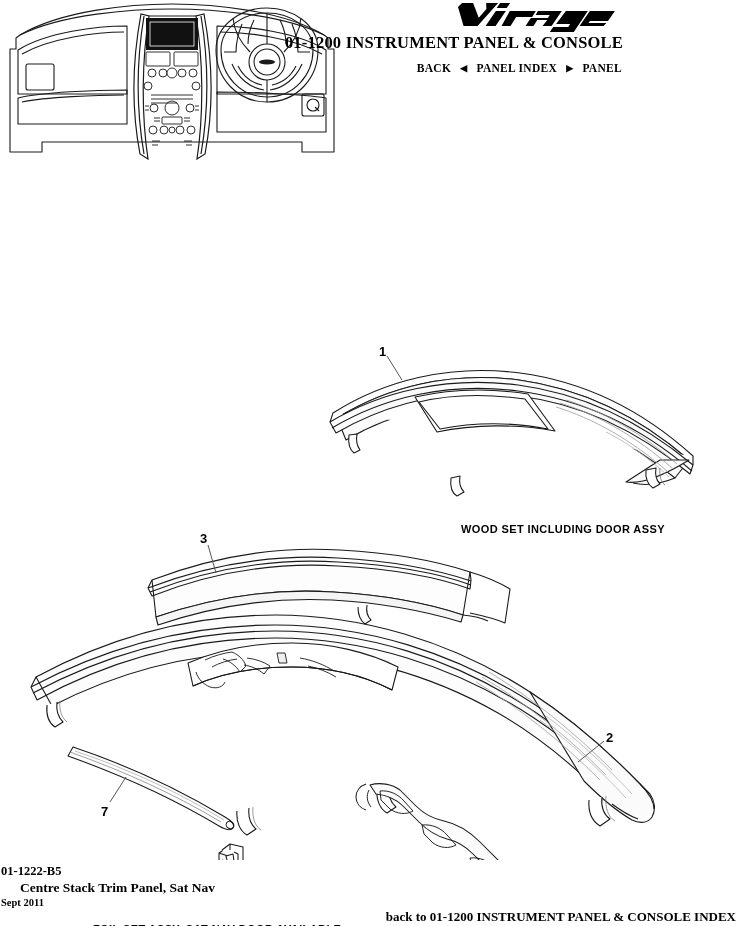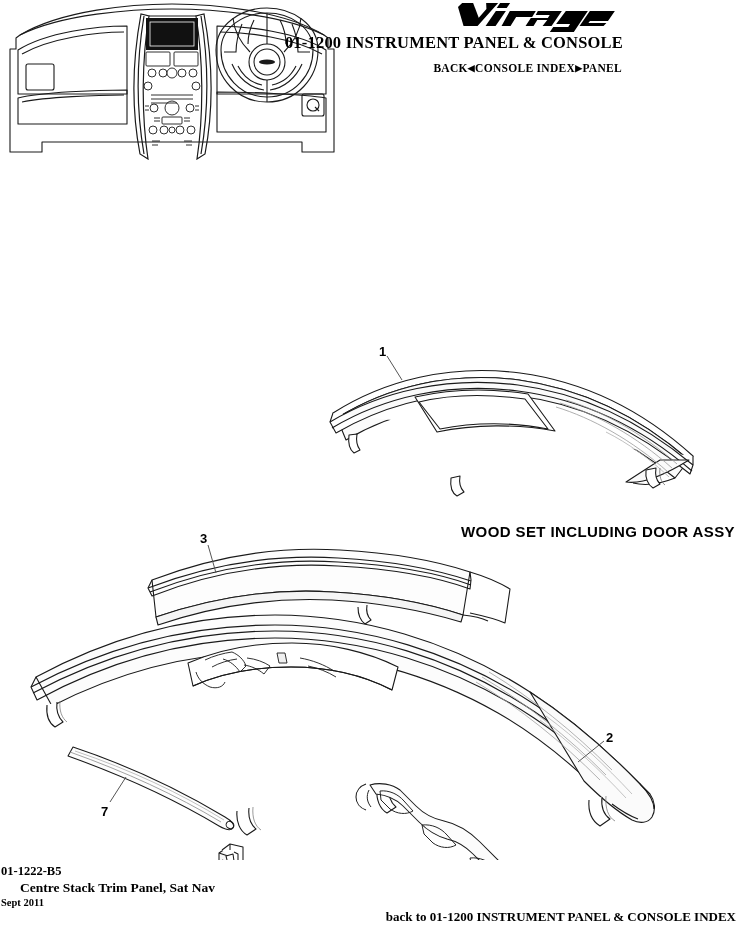--- a/index.html
+++ b/index.html
@@ -42,20 +42,21 @@
     font-weight: bold;
     font-size: 16.5px;
     letter-spacing: 0.2px;
     white-space: nowrap;
   }
   #nav-row {
     position: absolute;
     right: 3px; top: 62px;
     display: flex;
     align-items: center;
+    gap: 9px;
     font-family: "Liberation Serif", serif;
     font-weight: bold;
     font-size: 11.5px;
     letter-spacing: 0.3px;
   }
   .nav-link { cursor: pointer; white-space: nowrap; }
   .nav-arrow { font-size: 9px; line-height: 1; }
 
   
   #drawing-area {
@@ -63,21 +64,21 @@
     top: 160px; left: 0;
     width: 737px;
     height: 700px;
   }
   #drawing-svg { display: block; }
 
   .caption {
     position: absolute;
     font-family: "Liberation Sans", sans-serif;
     font-weight: bold;
-    font-size: 15px;
+    font-size: 11px;
     letter-spacing: 0.4px;
     white-space: nowrap;
   }
   #caption-wood { left: 461px; top: 363px; }
   #caption-foil { left: 93px; top: 763px; }
 
   
   #footer-block {
     position: absolute;
     left: 0; bottom: 0;
@@ -225,21 +226,21 @@
 
       <path d="M152,11 L177,11 L173,21 L155,21 L154,23 L172,23 L170,26 L146,26 L152,11 Z M157,15 L168,15 L167,18 L156,18 Z"></path>
     </g>
   </svg>
 
   <div id="page-title">01-1200 INSTRUMENT PANEL &amp; CONSOLE</div>
 
   <div id="nav-row">
     <span class="nav-link">BACK</span>
     <span class="nav-arrow">◀</span>
-    <span class="nav-link">CONSOLE INDEX</span>
+    <span class="nav-link">PANEL INDEX</span>
     <span class="nav-arrow">▶</span>
     <span class="nav-link">PANEL</span>
   </div>
 </div>
 
 <div id="drawing-area">
   <svg id="drawing-svg" width="737" height="700" viewBox="0 0 737 700">
 
     <g fill="none" stroke="#1a1a1a" stroke-width="1.1" stroke-linejoin="round">
 

